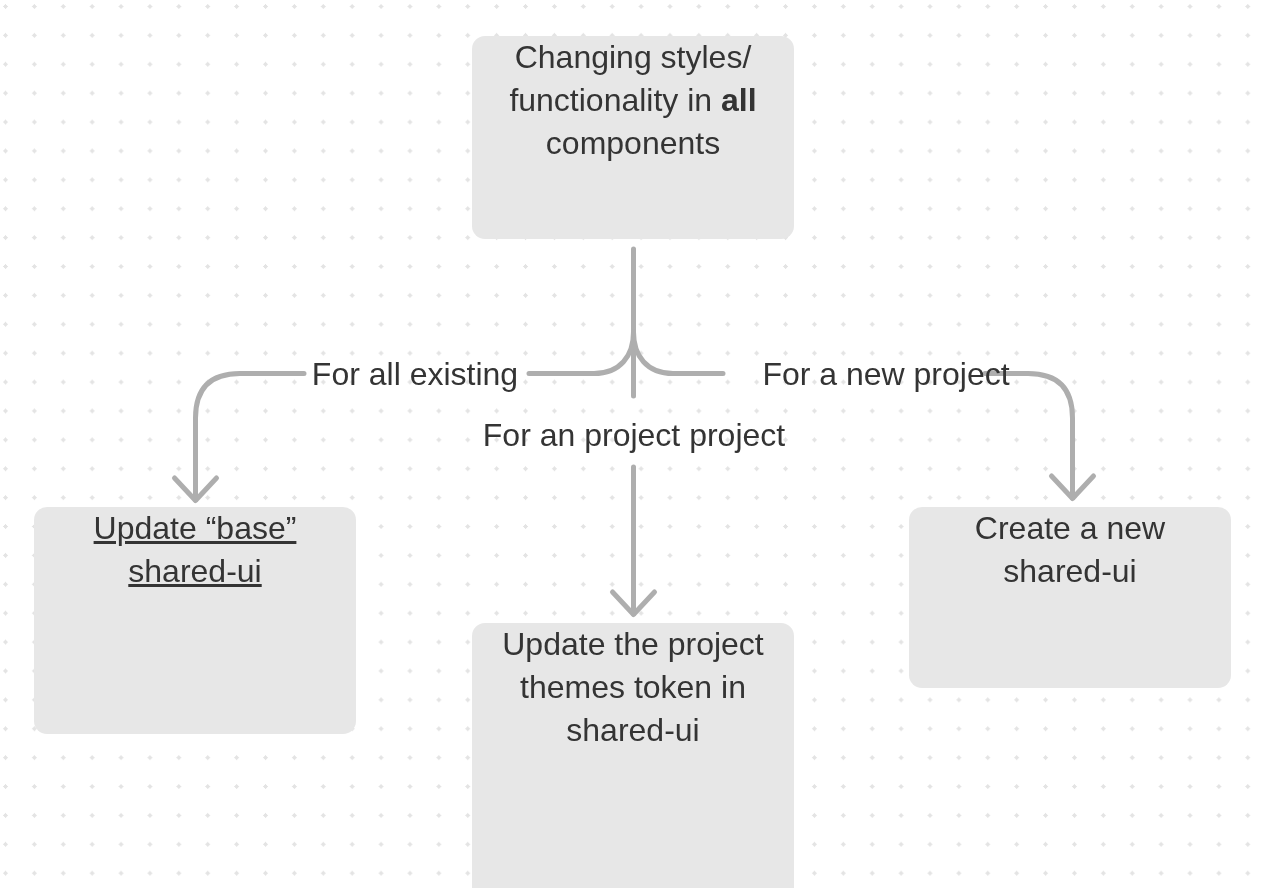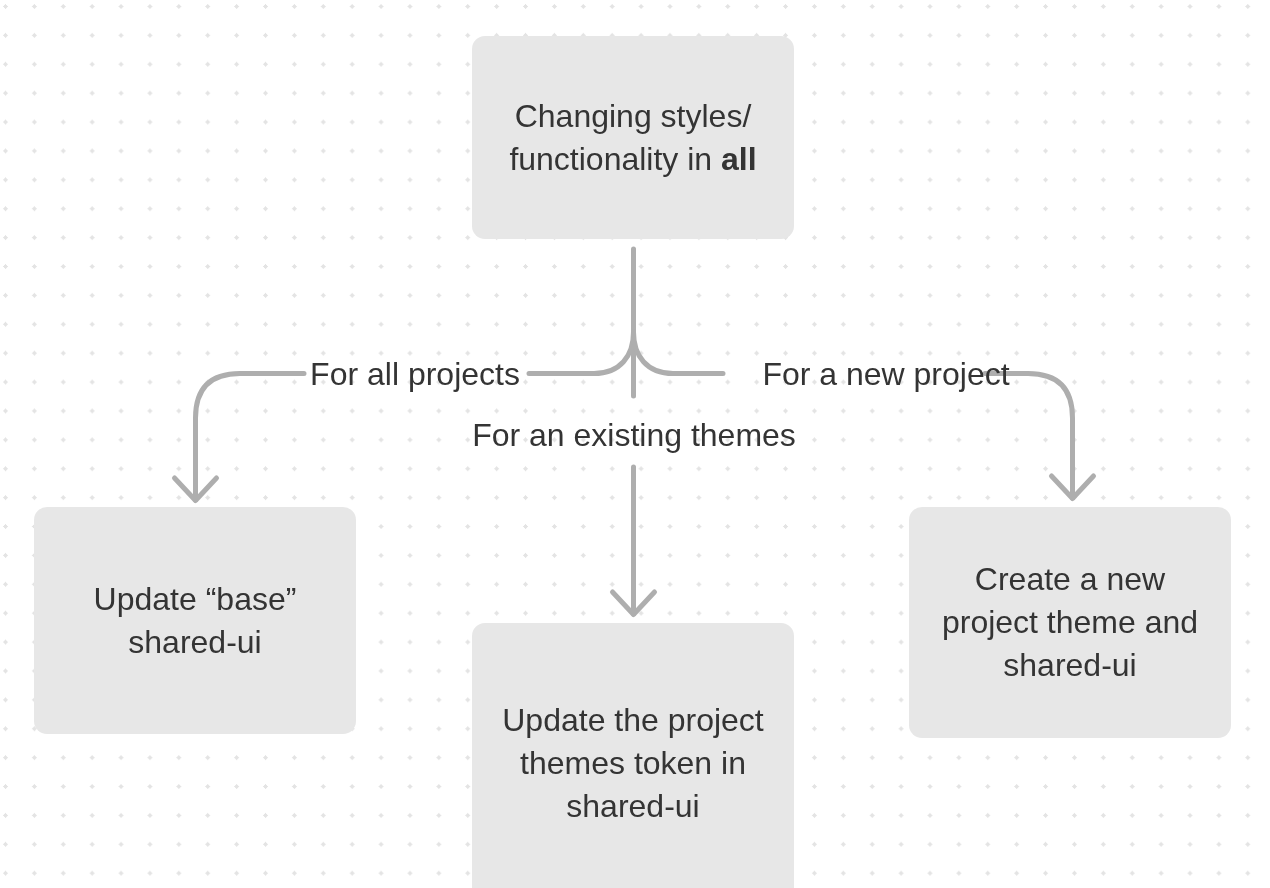--- a/index.html
+++ b/index.html
@@ -27,41 +27,41 @@
     stroke:var(--connector);
     stroke-width:5;
     stroke-linecap:round;
     stroke-linejoin:round;
   }
   .node{
     position:absolute;
     background:var(--node-fill);
     border-radius:13px;
     display:flex;
-    align-items:center;
+    align-items:flex-start;
     justify-content:center;
     text-align:center;
   }
   .node-text{
     font-size:32px;
     line-height:43px;
     color:var(--text);
   }
   .edge-label{
     position:absolute;
     transform:translate(-50%,-50%);
     font-size:32px;
     line-height:38px;
     white-space:nowrap;
     color:var(--text);
   }
   .node-top{left:472px;top:36px;width:322px;height:203px;}
-  .node-left{left:34px;top:507px;width:322px;height:227px;}
+  .node-left{left:34px;top:507px;width:322px;height:227px;text-decoration:underline;}
   .node-middle{left:472px;top:623px;width:322px;height:281px;}
-  .node-right{left:909px;top:507px;width:322px;height:231px;}
+  .node-right{left:909px;top:507px;width:322px;height:181px;}
   .label-all{left:415px;top:374px;}
   .label-new{left:858px;top:374px;margin-left:28px;}
   .label-existing{left:634px;top:435px;}
 </style>
 </head>
 <body>
 
 <div class="canvas">
 
   <svg class="connectors" viewBox="0 0 1270 888">
@@ -79,43 +79,43 @@
     <path d="M1051.5 476 L1072.5 498.5 L1093.5 476"></path>
 
     <path d="M633.5 467 V614"></path>
     <path d="M612.5 592 L633.5 614.5 L654.5 592"></path>
   </svg>
 
   <div class="node node-top">
     <div class="node-text">
       <div>Changing styles/</div>
       <div><span>functionality in </span><b>all</b></div>
+      <div>components</div>
     </div>
   </div>
 
-  <div class="edge-label label-all">For all projects</div>
+  <div class="edge-label label-all">For all existing</div>
   <div class="edge-label label-new">For a new project</div>
-  <div class="edge-label label-existing">For an existing themes</div>
+  <div class="edge-label label-existing">For an project project</div>
 
   <div class="node node-left">
     <div class="node-text">
       <div>Update “base”</div>
       <div>shared-ui</div>
     </div>
   </div>
 
   <div class="node node-middle">
     <div class="node-text">
       <div>Update the project</div>
       <div>themes token in</div>
       <div>shared-ui</div>
     </div>
   </div>
 
   <div class="node node-right">
     <div class="node-text">
       <div>Create a new</div>
-      <div>project theme and</div>
       <div>shared-ui</div>
     </div>
   </div>
 
 </div>
 
 </body></html>

